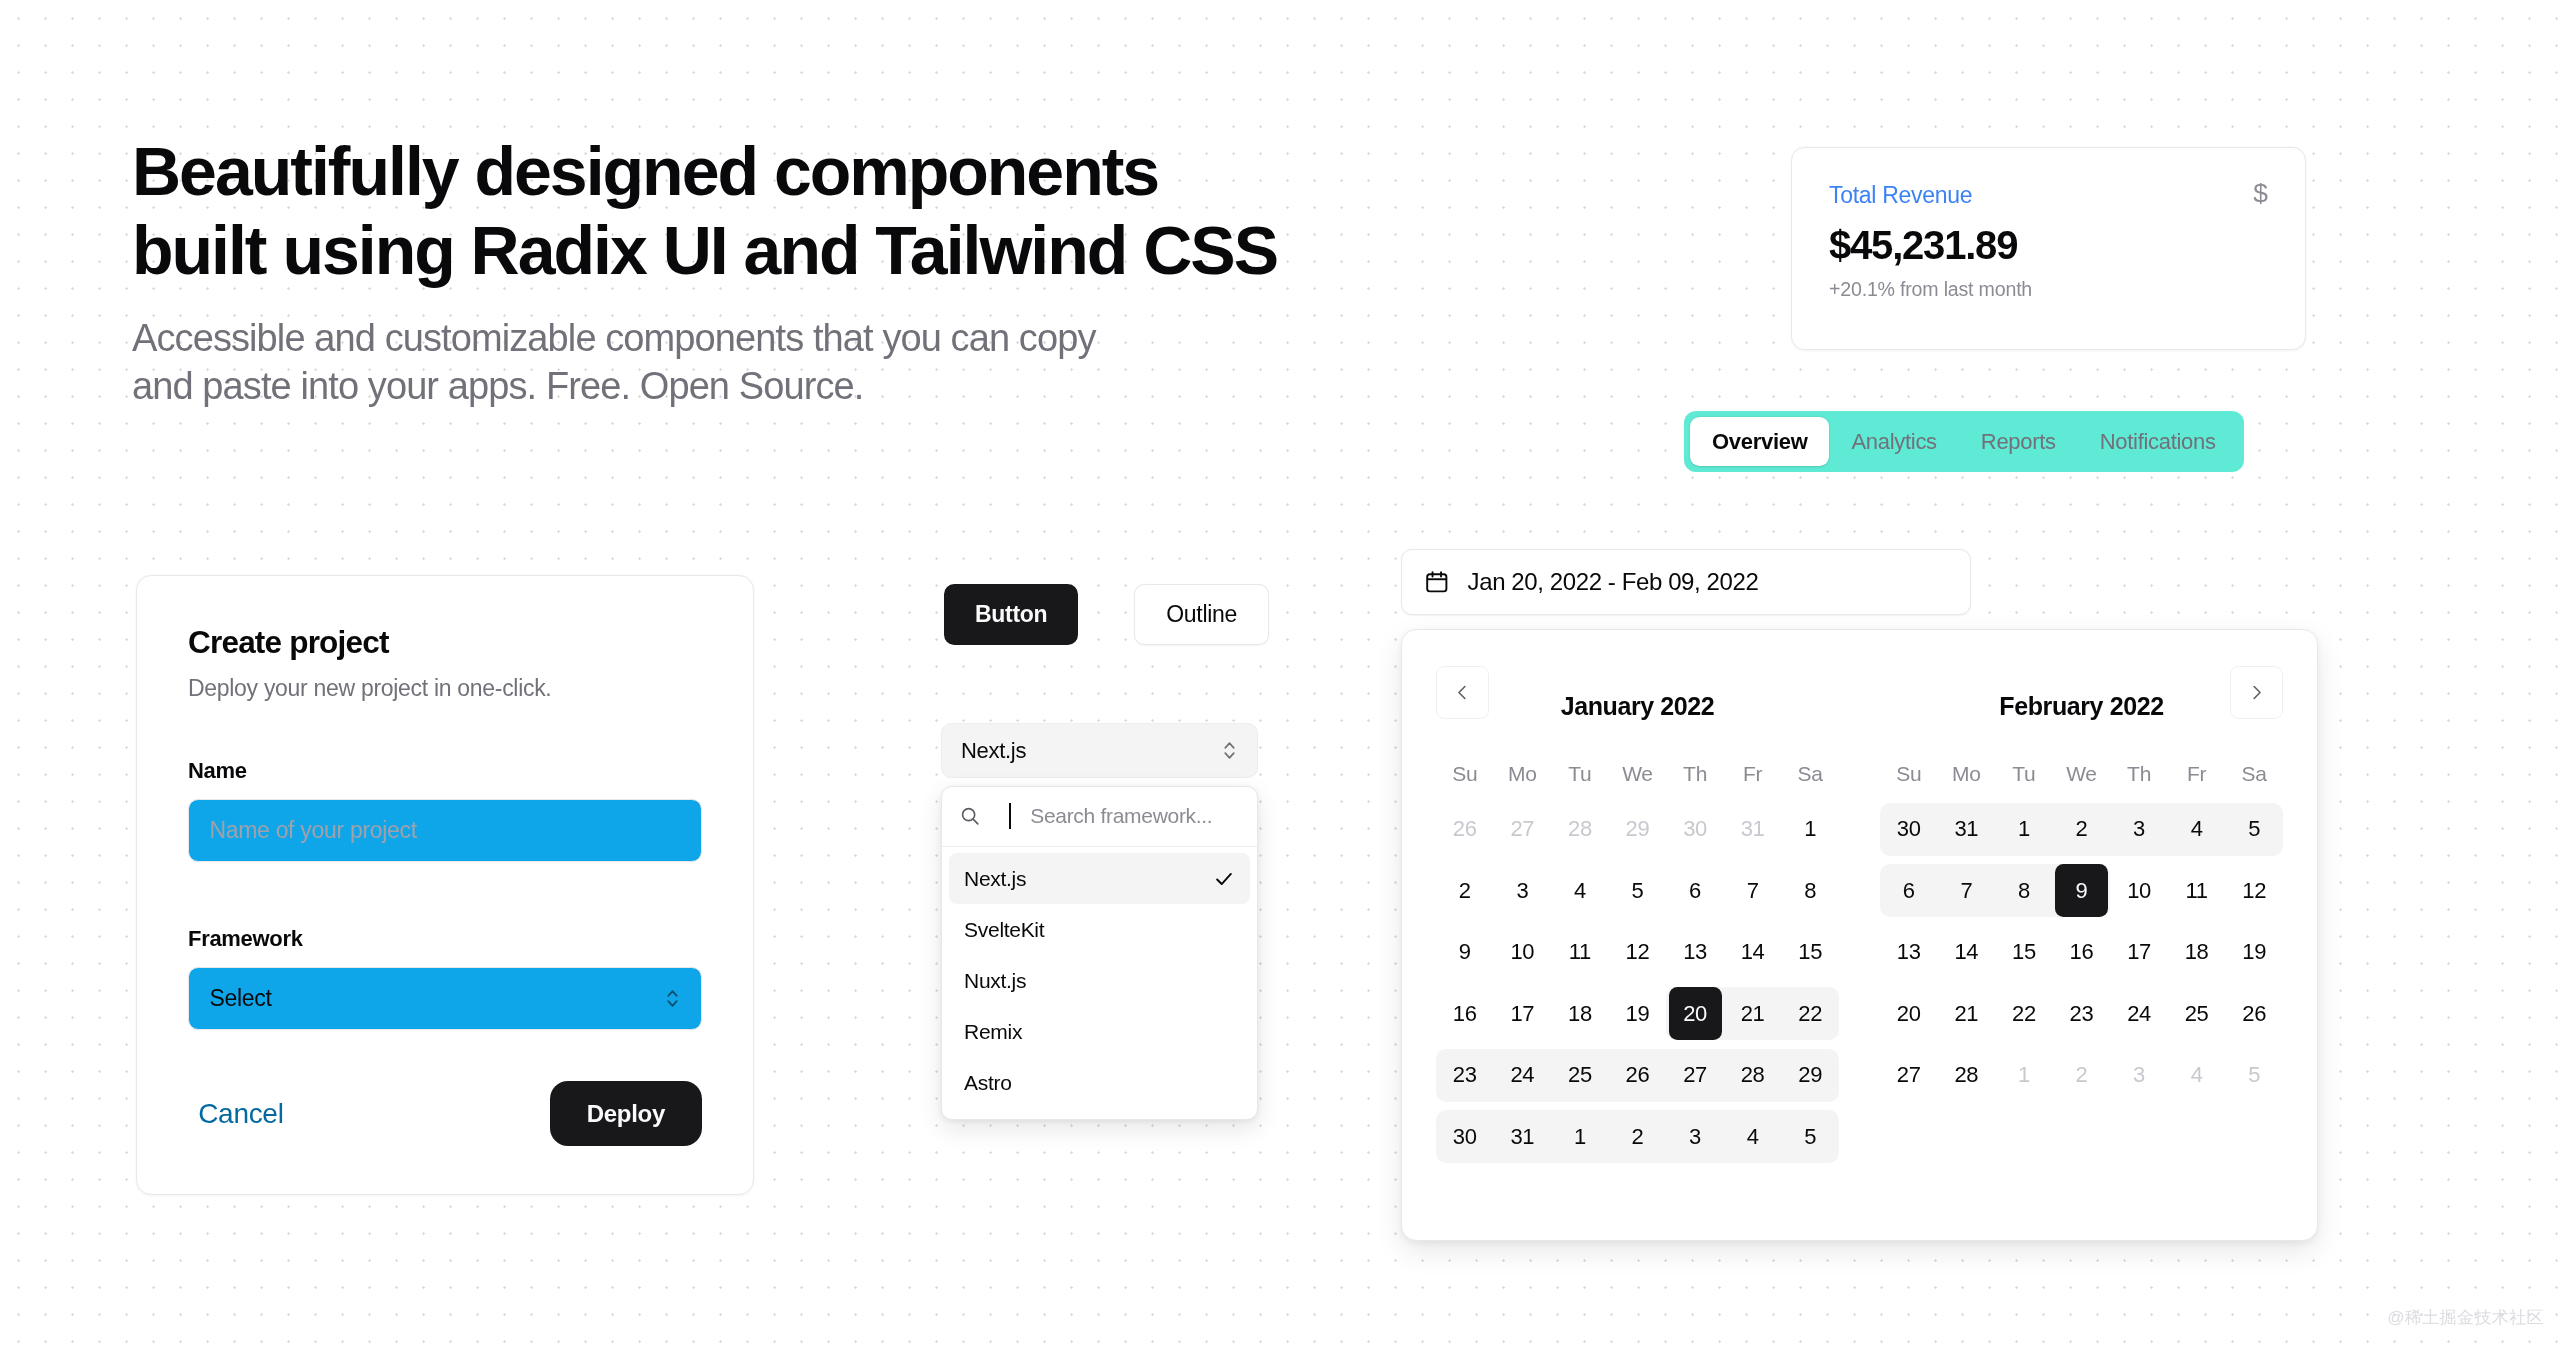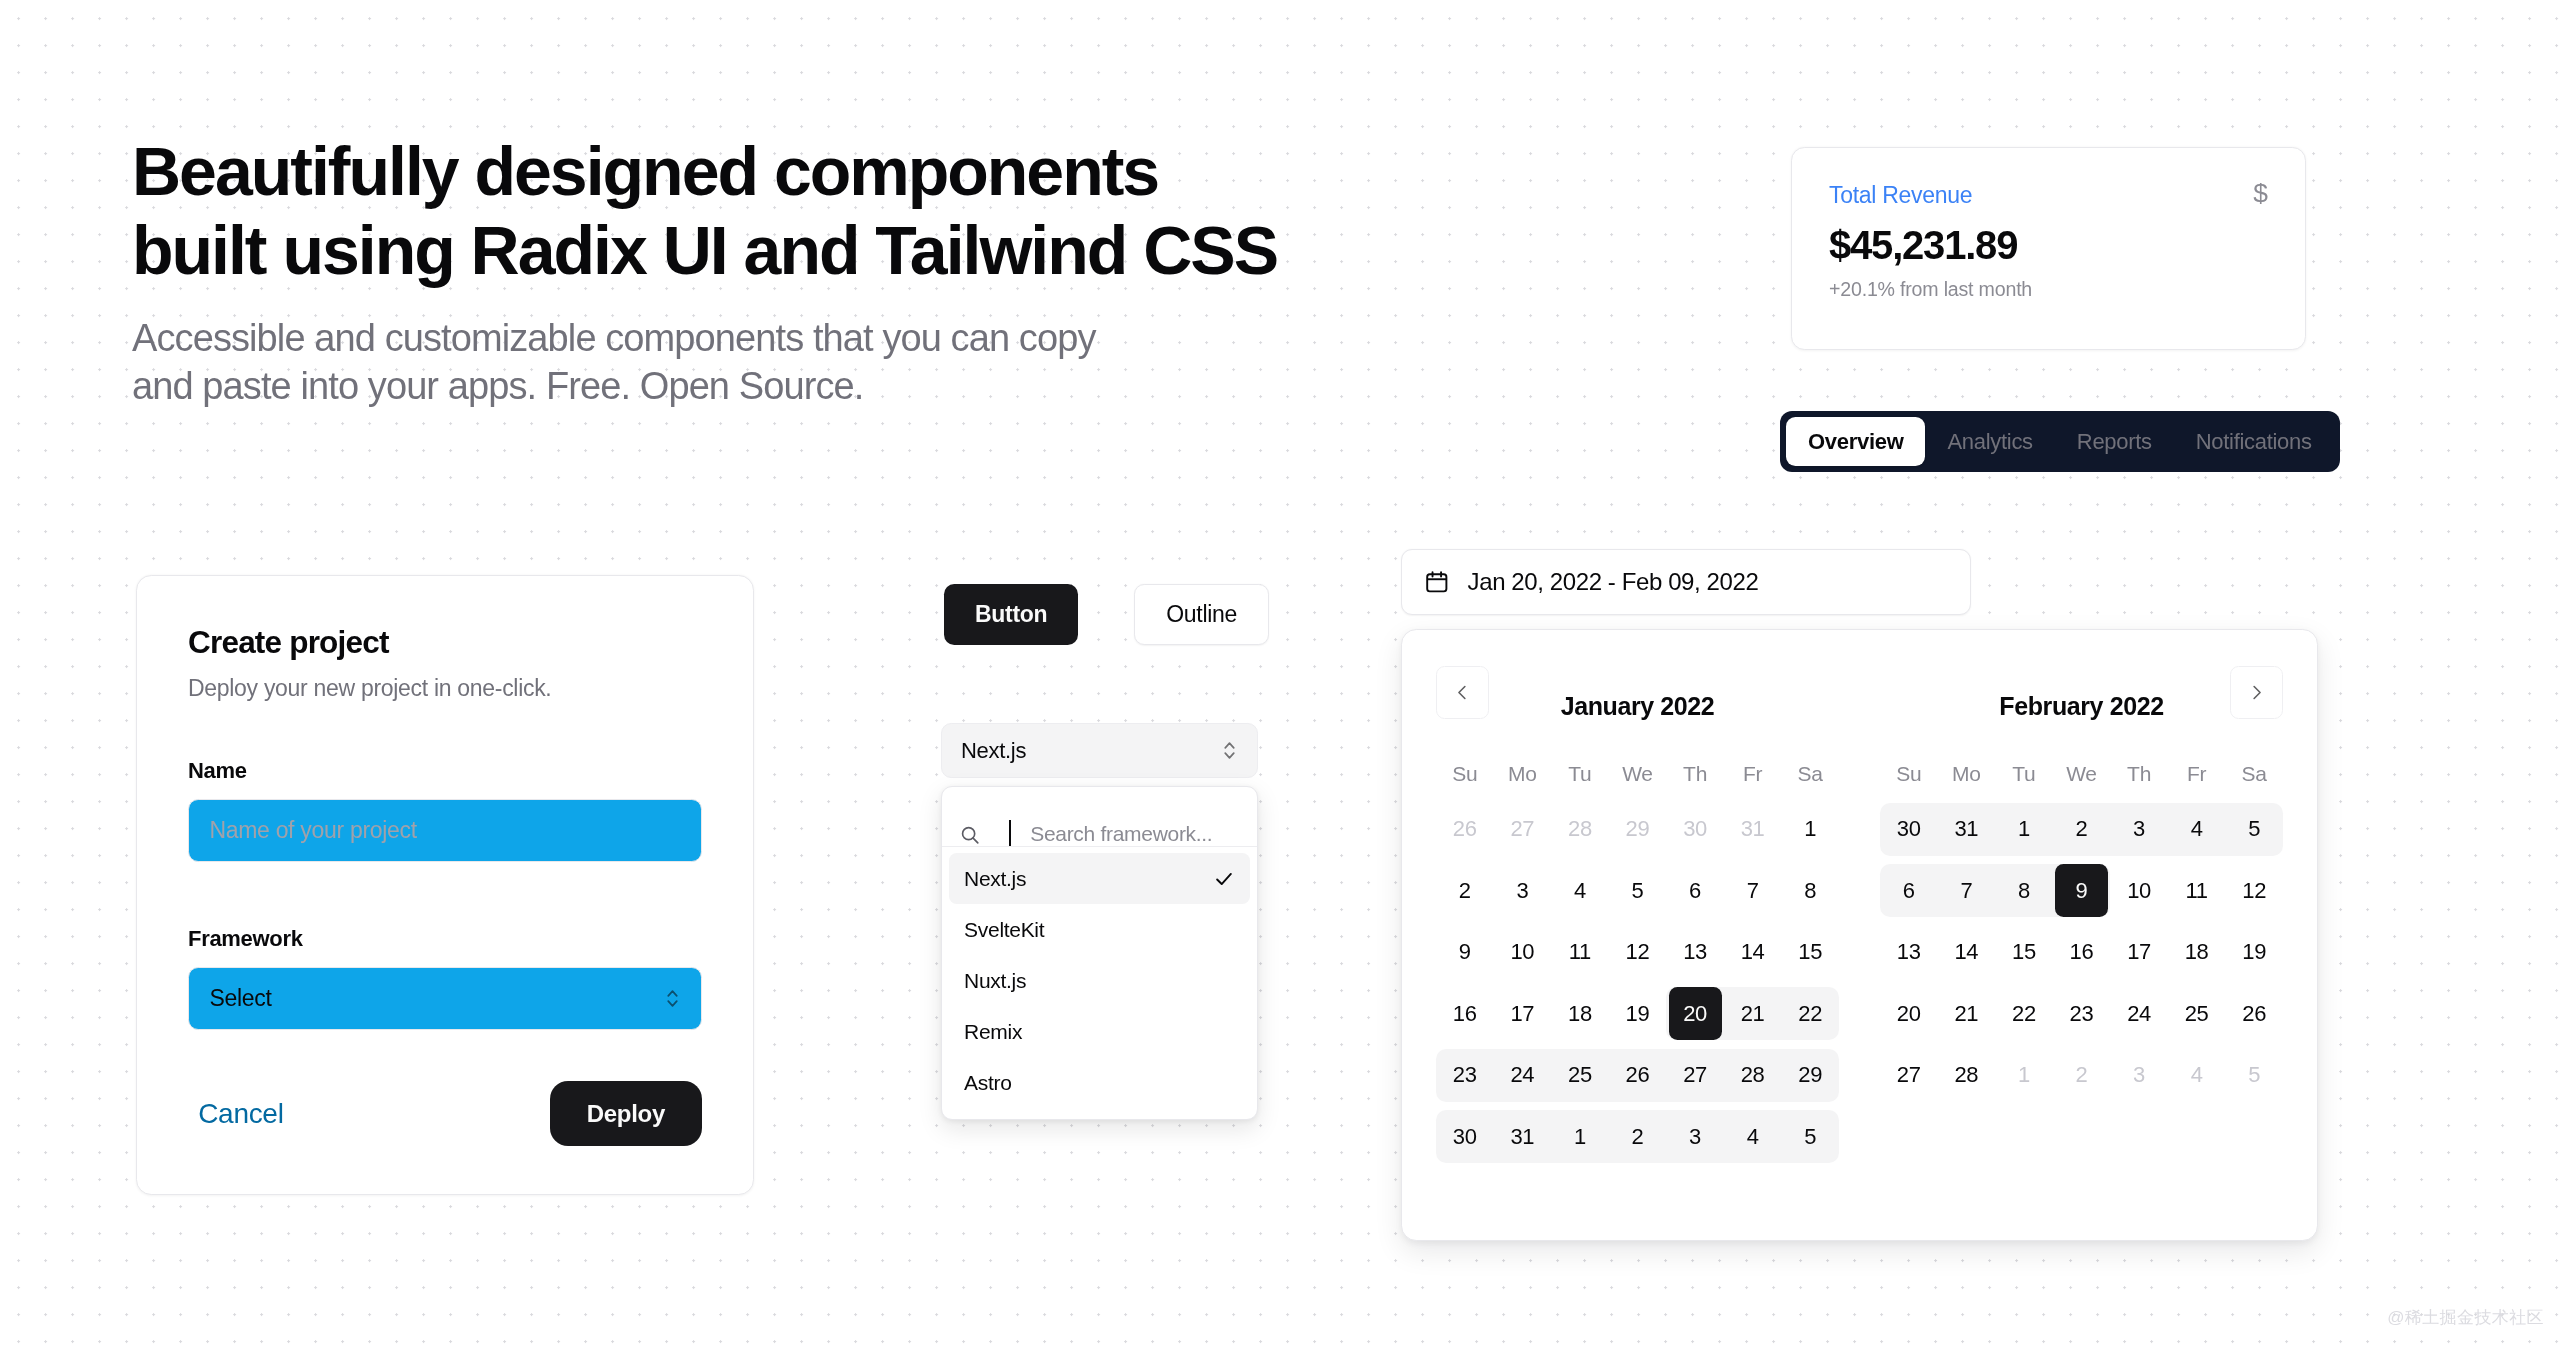--- a/index.html
+++ b/index.html
@@ -86,26 +86,26 @@
     margin-top: 10.2px;
     font-size: 19.6px;
     font-weight: 400;
     letter-spacing: -0.2px;
     color: #8b8b93;
   }
 
   
   #tabs {
     position: absolute;
-    left: 1780px;
+    left: 1684px;
     top: 411px;
     height: 61px;
     display: inline-flex;
     align-items: flex-start;
-    background: #0f172a;
+    background: #5eead4;
     border-radius: 12px;
     padding: 6px;
   }
   #tabs .tab {
     height: 49px;
     padding: 0 22px;
     display: flex;
     align-items: center;
     justify-content: center;
     border-radius: 9.4px;
@@ -288,21 +288,21 @@
     margin-top: 7.7px;
     background: #ffffff;
     border: 1.3px solid #e8e8ec;
     border-radius: 11px;
     box-shadow: 0 8.5px 24px rgba(16,16,24,.10), 0 1.7px 5.1px rgba(16,16,24,.06);
     overflow: hidden;
   }
   #combobox-search {
     height: 60px;
     display: flex;
-    align-items: flex-end;
+    align-items: center;
     gap: 28px;
     padding: 0 17px;
     border-bottom: 1.3px solid #ededf0;
   }
   #combobox-search .caret {
     width: 1.7px;
     height: 25.6px;
     background: #09090b;
     flex: none;
     margin-right: -8.5px;

